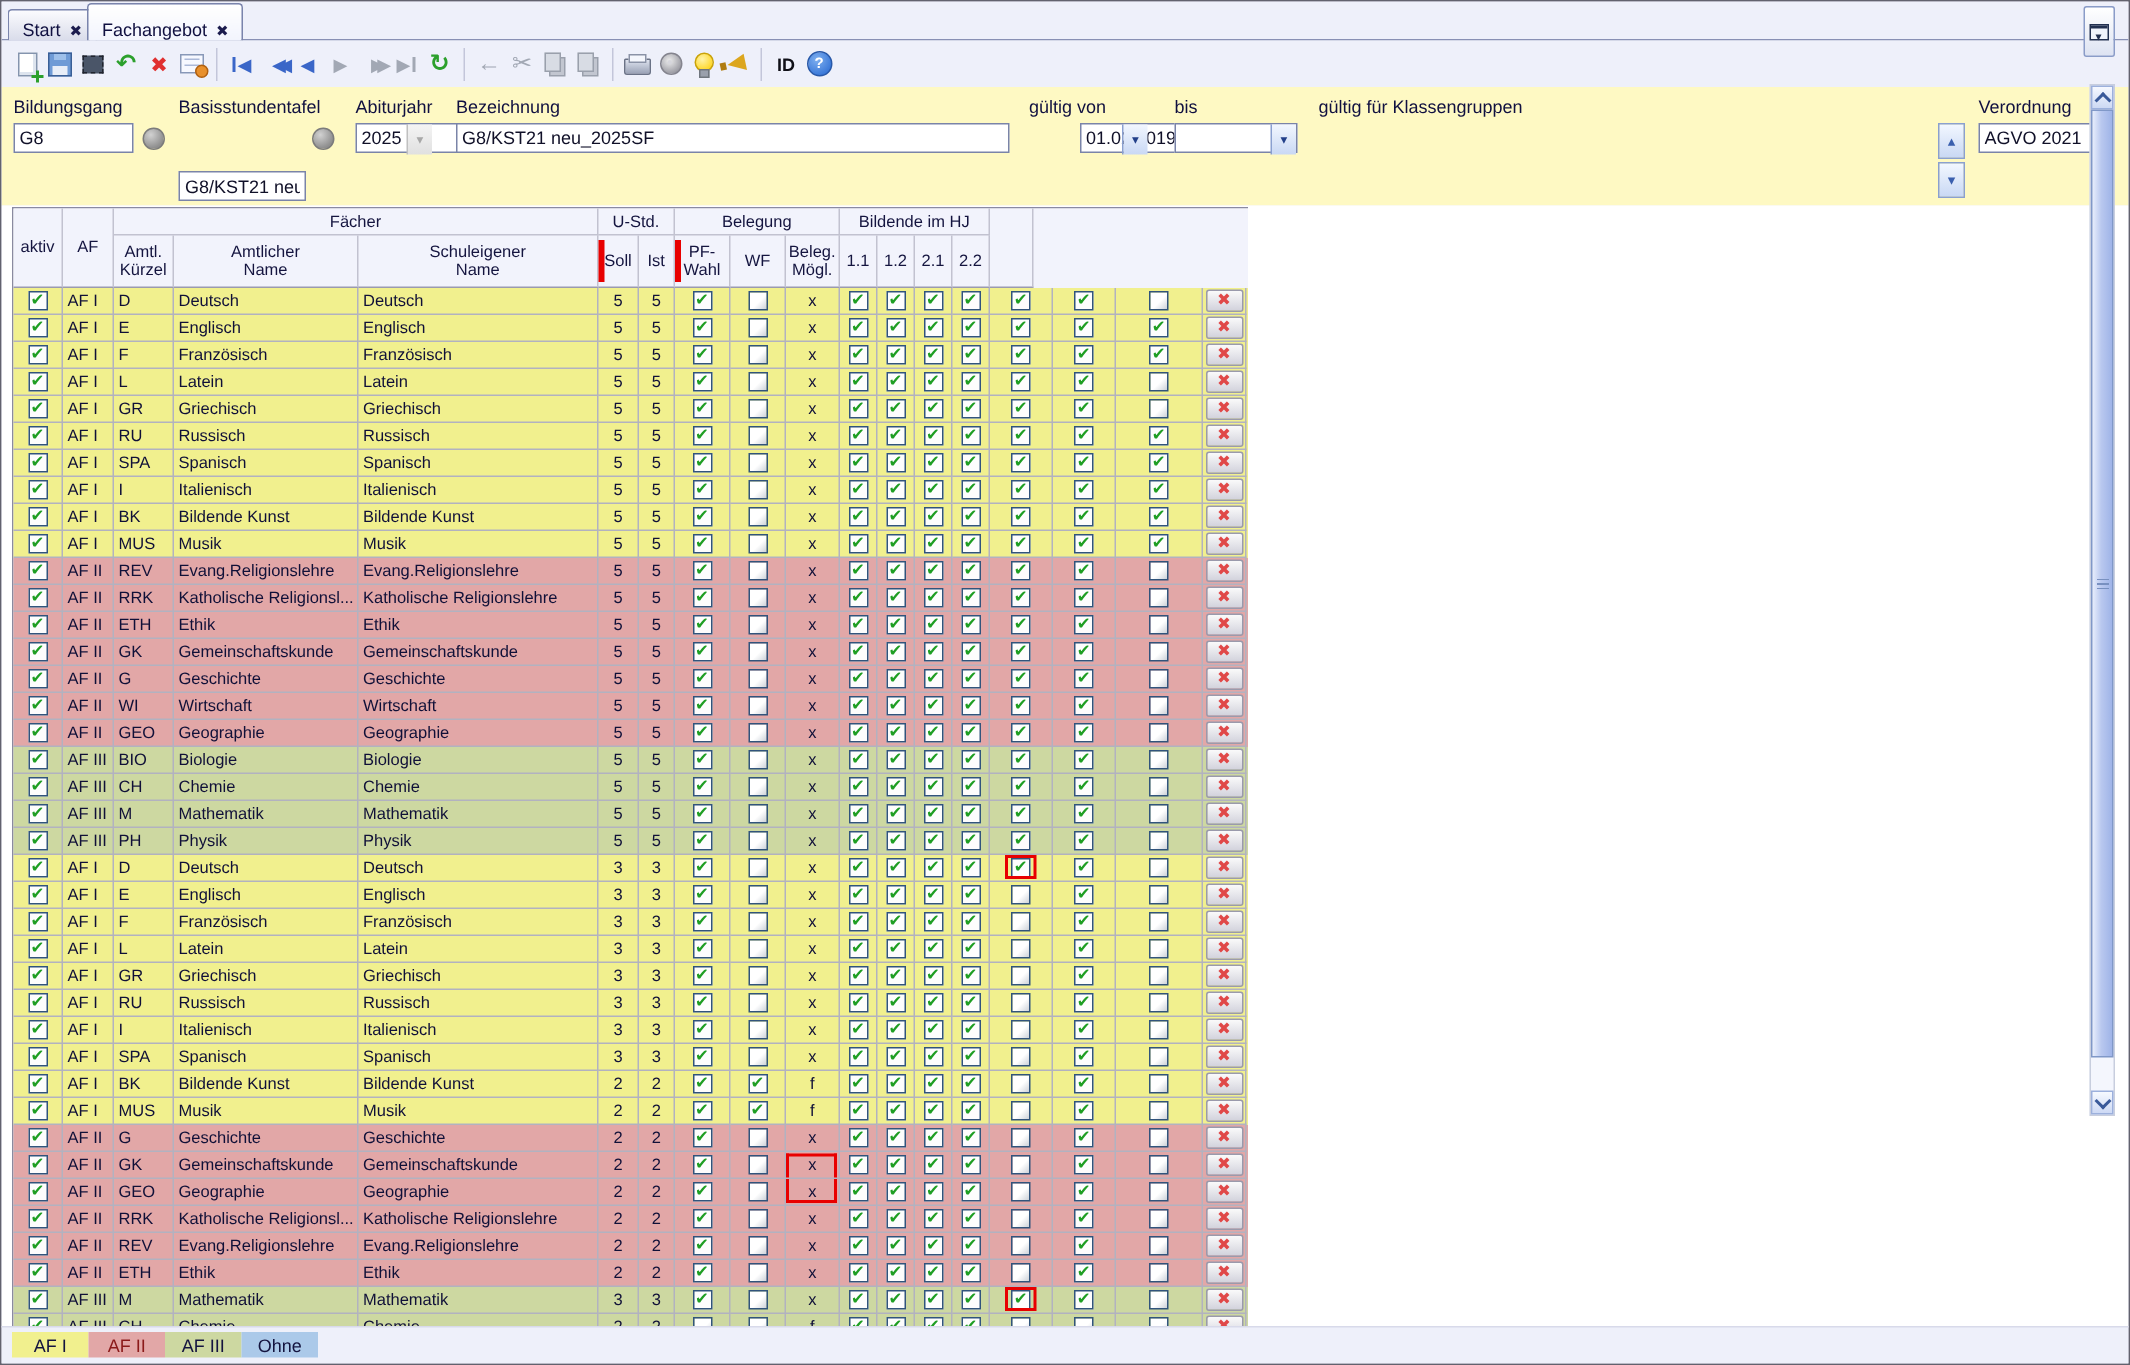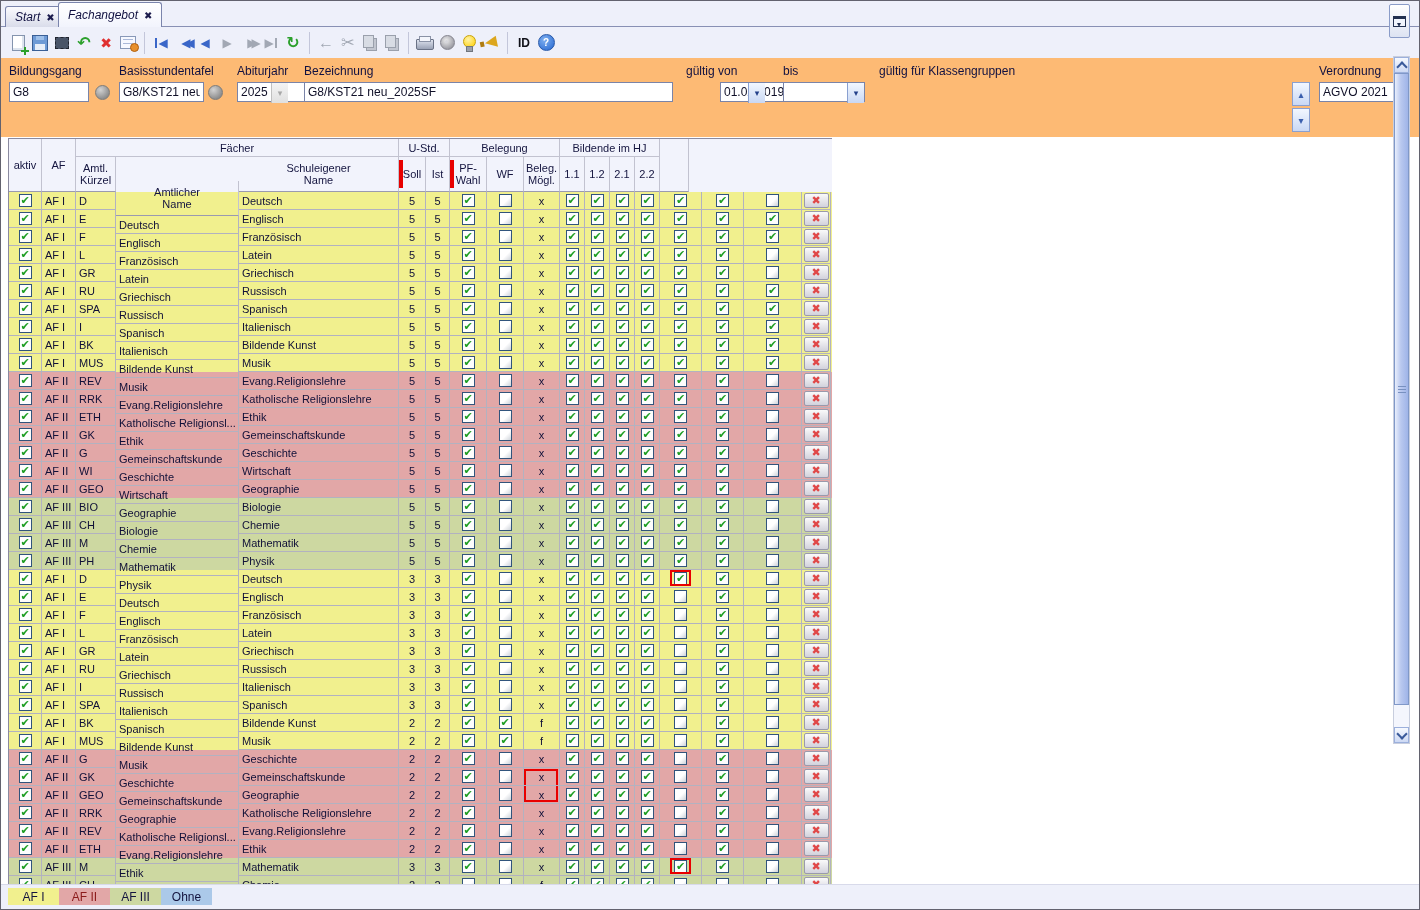--- a/index.html
+++ b/index.html
@@ -1,21 +1,21 @@
 <!DOCTYPE html>
 <html><head>
 <meta charset="utf-8">
 <style>
   html,body{margin:0;padding:0;}
   body{width:1420px;height:910px;font-family:"Liberation Sans","DejaVu Sans",sans-serif;background:#9aa0aa;}
   .window{position:absolute;left:0;top:0;width:1418px;height:908px;border:1px solid #62626e;background:#eef0fa;overflow:hidden;}
   
   .tabbar{position:absolute;left:0;top:0;right:0;height:25px;background:#eef0fa;border-bottom:1px solid #8890b4;}
-  .tab{position:absolute;bottom:-1px;display:flex;align-items:center;gap:6px;padding:0 9px;font-size:12px;color:#101040;
-       border:1px solid #7a84ac;border-bottom:none;border-radius:3px 3px 0 0;font-style:italic;}
+  .tab{position:absolute;bottom:-1px;display:flex;align-items:flex-end;gap:6px;padding:0 9px;font-size:12px;color:#101040;
+       border:1px solid #7a84ac;border-bottom:none;border-radius:3px 3px 0 0;}
   .tab.inactive{left:4px;height:20px;background:linear-gradient(#fbfbfe,#d9dcea);}
   .tab.active{left:57px;height:24px;background:linear-gradient(#ffffff,#f2f4fd);z-index:2;}
   .tabx{font-size:10px;font-weight:bold;color:#1b1b4d;}
   
   .toolbar{position:absolute;left:0;top:26px;right:0;height:31px;background:#eef0fa;display:flex;align-items:center;padding-left:6px;}
   .tbtn{width:22px;height:22px;display:flex;align-items:center;justify-content:center;flex:0 0 auto;}
   .tsep{width:1px;height:22px;background:#c3c6da;margin:0 5px;flex:0 0 auto;}
   .g-blue{color:#3a66c8;font-weight:bold;}
   .g-gray{color:#a2a8b4;font-weight:bold;}
   .g-green{color:#2ca02c;font-weight:bold;}
@@ -43,21 +43,21 @@
   .dsc{width:13px;height:13px;border-radius:50%;background:radial-gradient(circle at 40% 35%,#ececec,#9a9aa2 75%);border:1px solid #84848e;position:relative;}
   .dsc::after{content:"";position:absolute;left:4px;top:4px;width:3px;height:3px;border-radius:50%;background:#d6d6dc;}
   .blb{width:11px;height:11px;border-radius:50%;background:radial-gradient(circle at 38% 32%,#fff3a8,#ffd92e 70%);border:1px solid #c9a20a;position:relative;margin-top:-3px;}
   .blb::after{content:"";position:absolute;left:2px;bottom:-5px;width:5px;height:4px;background:#9aa0ac;border:1px solid #70767e;}
   .hrn{width:0;height:0;border-top:5px solid transparent;border-bottom:6px solid transparent;border-right:12px solid #dca61e;position:relative;transform:rotate(-12deg);}
   .hrn::before{content:"";position:absolute;left:-5px;top:-2px;width:4px;height:5px;background:#b07c10;}
   .idtxt{font-size:12px;font-weight:bold;color:#101018;}
   .hlp{width:15px;height:15px;border-radius:50%;background:radial-gradient(circle at 38% 32%,#7fb0f0,#3a78d8 75%);border:1px solid #2858a8;
        color:#fff;font-size:10px;font-weight:bold;display:flex;align-items:center;justify-content:center;}
   
-  .formbar{position:absolute;left:0;top:57px;right:0;height:79px;background:#fdba74;}
+  .formbar{position:absolute;left:0;top:57px;right:0;height:79px;background:#fef9c3;}
   .flabel{position:absolute;top:6px;font-size:12px;color:#101040;white-space:nowrap;}
   .finput{position:absolute;top:24px;height:20px;border:1px solid #7a84a8;background:#fff;font-family:inherit;font-size:12px;color:#101028;
           padding:0 3px;box-sizing:border-box;}
   .fwrap{position:absolute;top:24px;height:22px;}
   .combo{position:absolute;right:1px;top:1px;width:16px;bottom:1px;display:flex;align-items:center;justify-content:center;
          background:linear-gradient(#f2f7ff,#c9d8f4);border-left:1px solid #8aa0d0;font-size:9px;color:#23408a;}
   .combo.disabled{background:linear-gradient(#f4f4f4,#e0e0e0);border-left:1px solid #c0c0c0;color:#a8a8a8;}
   .infodot{position:absolute;top:27px;width:13px;height:13px;border-radius:50%;background:radial-gradient(circle at 35% 30%,#d2d2d2,#8e8e8e 72%);border:1px solid #7c7c7c;}
   .kgbox{position:absolute;left:878px;top:24px;width:413px;height:48px;border:1px solid #7a84a8;background:#fff;box-sizing:border-box;
          font-size:12px;color:#101028;padding:2px 4px;}
@@ -76,21 +76,21 @@
   .th.sub{height:35px;border-bottom:1px solid #9a9ab0;}
   .redbar::before{content:"";position:absolute;left:0;top:3px;bottom:3px;width:4px;background:#e80000;}
   .tbody{}
   .trow{display:flex;height:18px;box-sizing:border-box;}
   .cell{box-sizing:border-box;height:18px;border-right:1px solid #b2b2c0;border-bottom:1px solid #b2b2c0;display:flex;align-items:center;justify-content:center;
         position:relative;overflow:hidden;}
   .cell.txt{justify-content:flex-start;padding-left:3px;}
   .af1{background:#f1f08e;}
   .af2{background:#e2a7a7;}
   .af3{background:#cdd8a1;}
-  .c-aktiv{width:33px;}.c-af{width:34px;}.c-kz{width:40px;}.c-an{width:123px;margin-top:24px;}.c-sn{width:160px;}
+  .c-aktiv{width:33px;}.c-af{width:34px;}.c-kz{width:40px;}.c-an{width:123px;}.c-sn{width:160px;}
   .c-soll{width:27px;}.c-ist{width:24px;}.c-pf{width:37px;}.c-wf{width:37px;}.c-bm{width:36px;}
   .c-hj{width:25px;}.c-schr{width:42px;}.c-mnd{width:42px;}.c-zwei{width:58px;}.c-del{width:29px;}
   .cb{display:inline-flex;width:13px;height:13px;box-sizing:border-box;border:1px solid #31547c;
       background:linear-gradient(135deg,#ffffff 55%,#cdd2d9);align-items:center;justify-content:center;
       font-size:11px;line-height:11px;color:#1f9e23;font-weight:bold;}
   .cb.on{background:#fdfdfd;}
   .delbtn{width:25px;height:15px;padding:0;display:flex;align-items:center;justify-content:center;
           background:linear-gradient(#fafafa,#d2d2dc);border:1px solid #9a9aac;border-radius:2px;
           color:#e04848;font-size:11px;font-weight:bold;font-family:inherit;line-height:11px;}
   .mark-schr::after{content:"";position:absolute;left:10px;right:10px;top:0;bottom:1px;border:2px solid #e80000;}
@@ -214,21 +214,21 @@
     <span class="tbtn">
         <span class="hlp">?</span>
       </span>
   </div>
 
   <div class="formbar">
     <span class="flabel" style="left:8px">Bildungsgang</span>
     <input class="finput" style="left: 8px; width: 80px;" readonly="" value="G8">
     <span class="infodot" style="left:94px"></span>
     <span class="flabel" style="left:118px">Basisstundentafel</span>
-    <input class="finput" style="left: 118px; width: 85px;" readonly="" value="G8/KST21 neu">
+    <input class="finput" style="left: 118px; width: 85px; margin-top: 32px;" readonly="" value="G8/KST21 neu">
     <span class="infodot" style="left:207px"></span>
     <span class="flabel" style="left:236px">Abiturjahr</span>
     <div class="fwrap" style="left:236px;width:52px">
       <input class="finput" style="left: 0px; top: 0px; width: 68px;" readonly="" value="2025">
       <span class="combo disabled">▾</span>
     </div>
     <span class="flabel" style="left:303px">Bezeichnung</span>
     <input class="finput" style="left: 303px; width: 369px;" readonly="" value="G8/KST21 neu_2025SF">
     <span class="flabel" style="left:685px">gültig von</span>
     <div class="fwrap" style="left:685px;width:80px">

